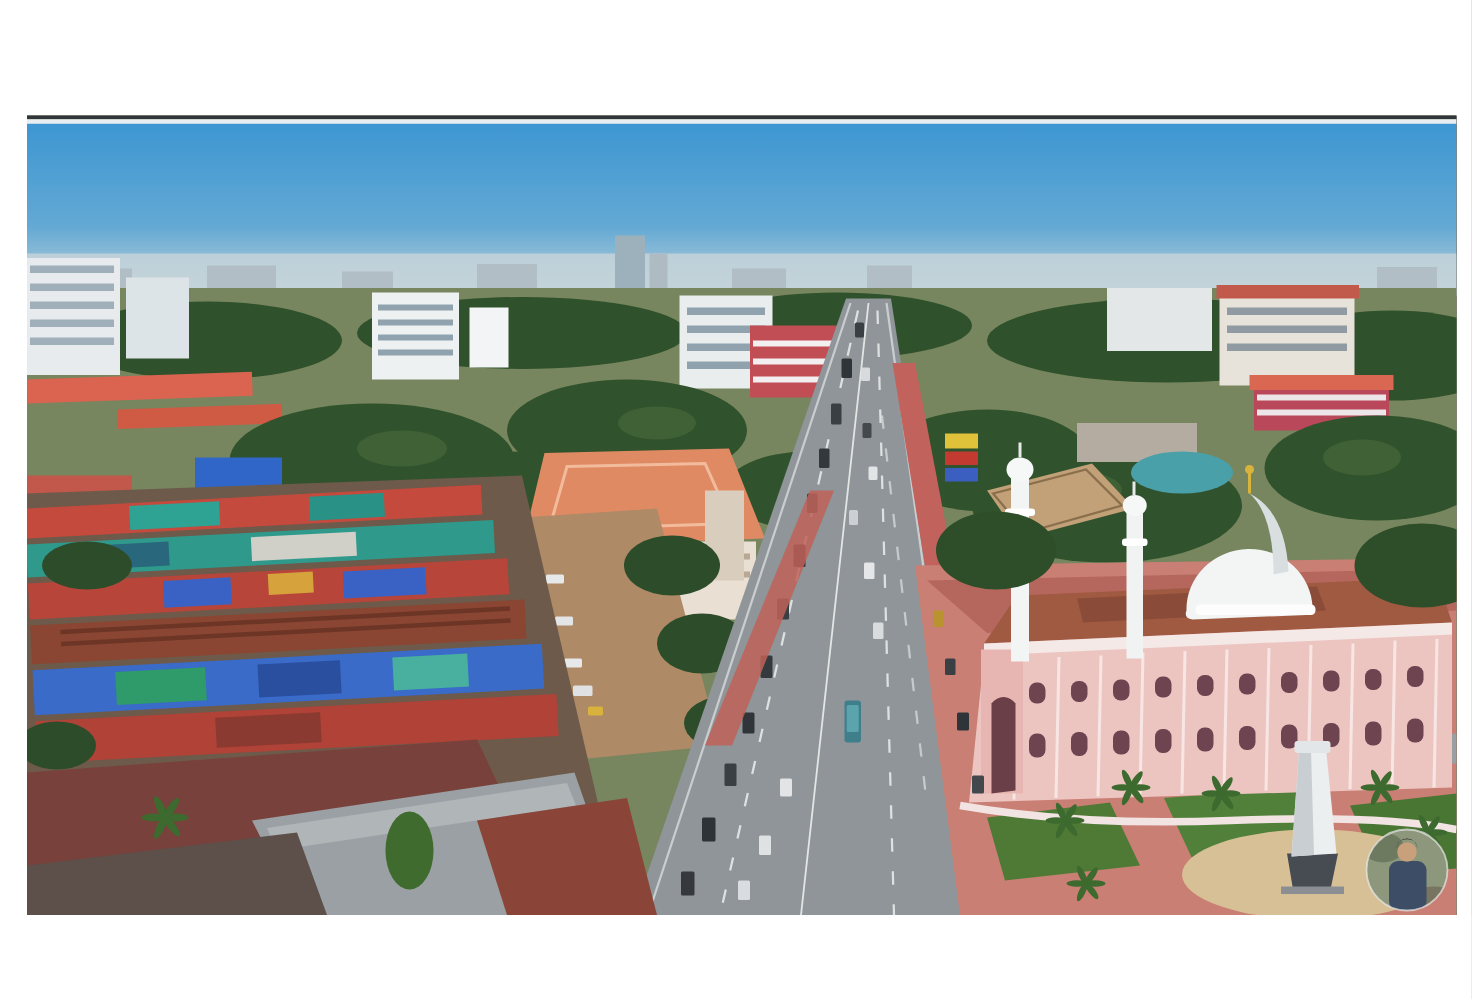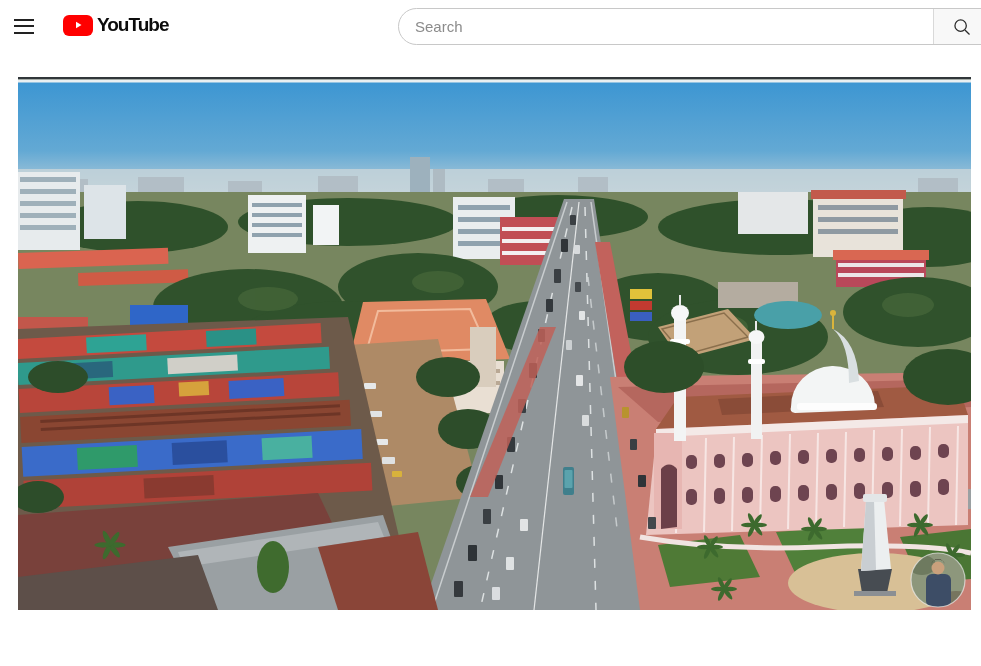--- a/index.html
+++ b/index.html
@@ -34,44 +34,20 @@
   .video svg { display:block; width:953px; height:533px; }
 
   
   .toolbar { position:absolute; left:0; top:610px; width:981px; height:56px; background:#fff; }
 </style>
 </head>
 <body>
 
 <div class="page">
 
-  <div class="header">
-    <button class="menu-btn">
-      <span></span>
-      <span></span>
-      <span></span>
-    </button>
-    <div class="logo">
-      <span class="logo-badge">
-        <svg width="12" height="12" viewBox="0 0 24 24">
-            <path d="M8 5.5v13l11-6.5z" fill="#fff"></path>
-          </svg>
-      </span>
-      <span class="logo-text">YouTube</span>
-    </div>
-    <div class="searchbar">
-      <input class="search-input" type="text" placeholder="Search" style="">
-      <button class="search-btn">
-        <svg width="22" height="22" viewBox="0 0 24 24">
-          <circle cx="10.5" cy="10.5" r="6.2" fill="none" stroke="#2b2b2b" stroke-width="1.4"></circle>
-          <path d="M15.2 15.2l5 5" stroke="#2b2b2b" stroke-width="1.4"></path>
-        </svg>
-      </button>
-    </div>
-  </div>
 
   <div class="video">
     <svg viewBox="0 0 953 533" preserveAspectRatio="none">
       <defs>
         <linearGradient id="sky" x1="0" y1="0" x2="0" y2="1">
           <stop offset="0" stop-color="#3d96d2"></stop>
           <stop offset="0.6" stop-color="#63a9d4"></stop>
           <stop offset="1" stop-color="#c3d3da"></stop>
         </linearGradient>
         <g id="palm" fill="#3d6a2e">

